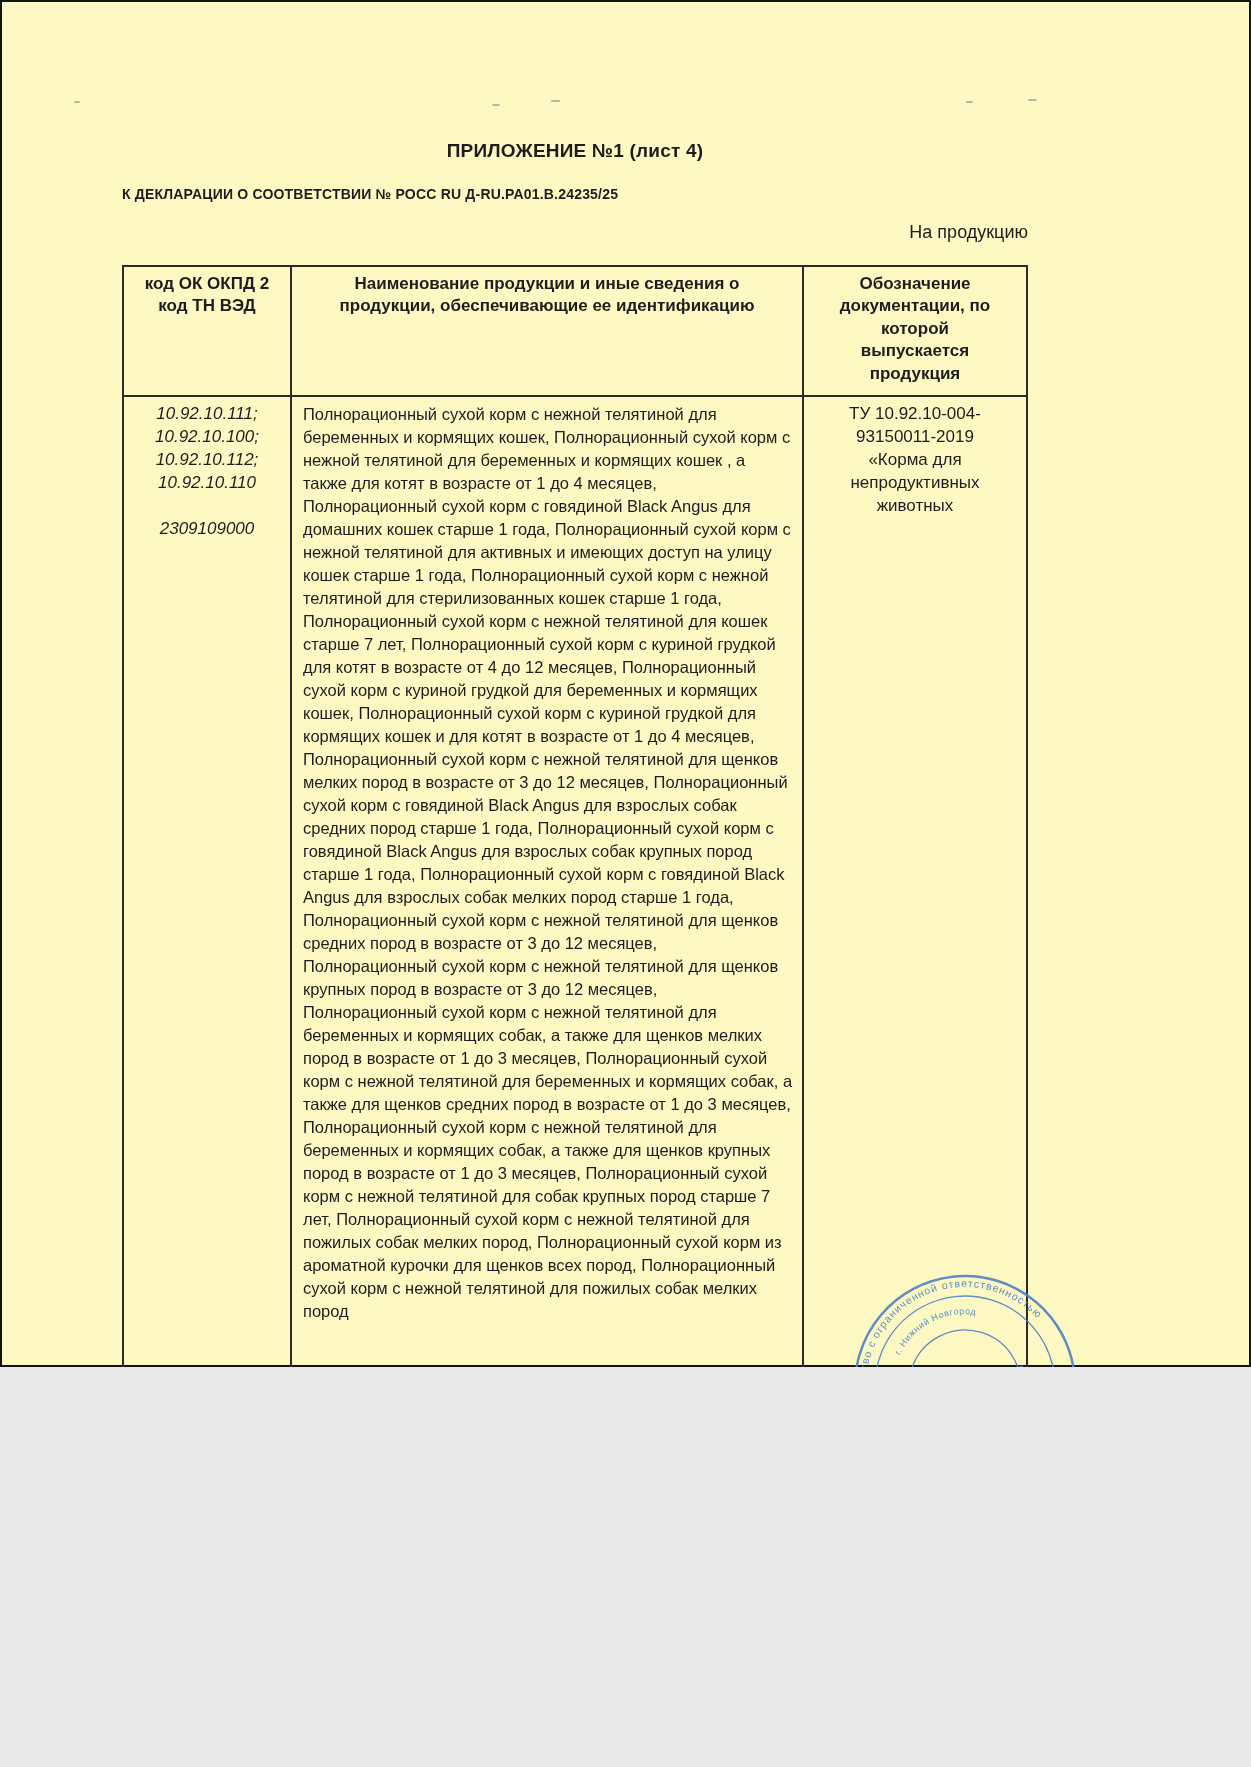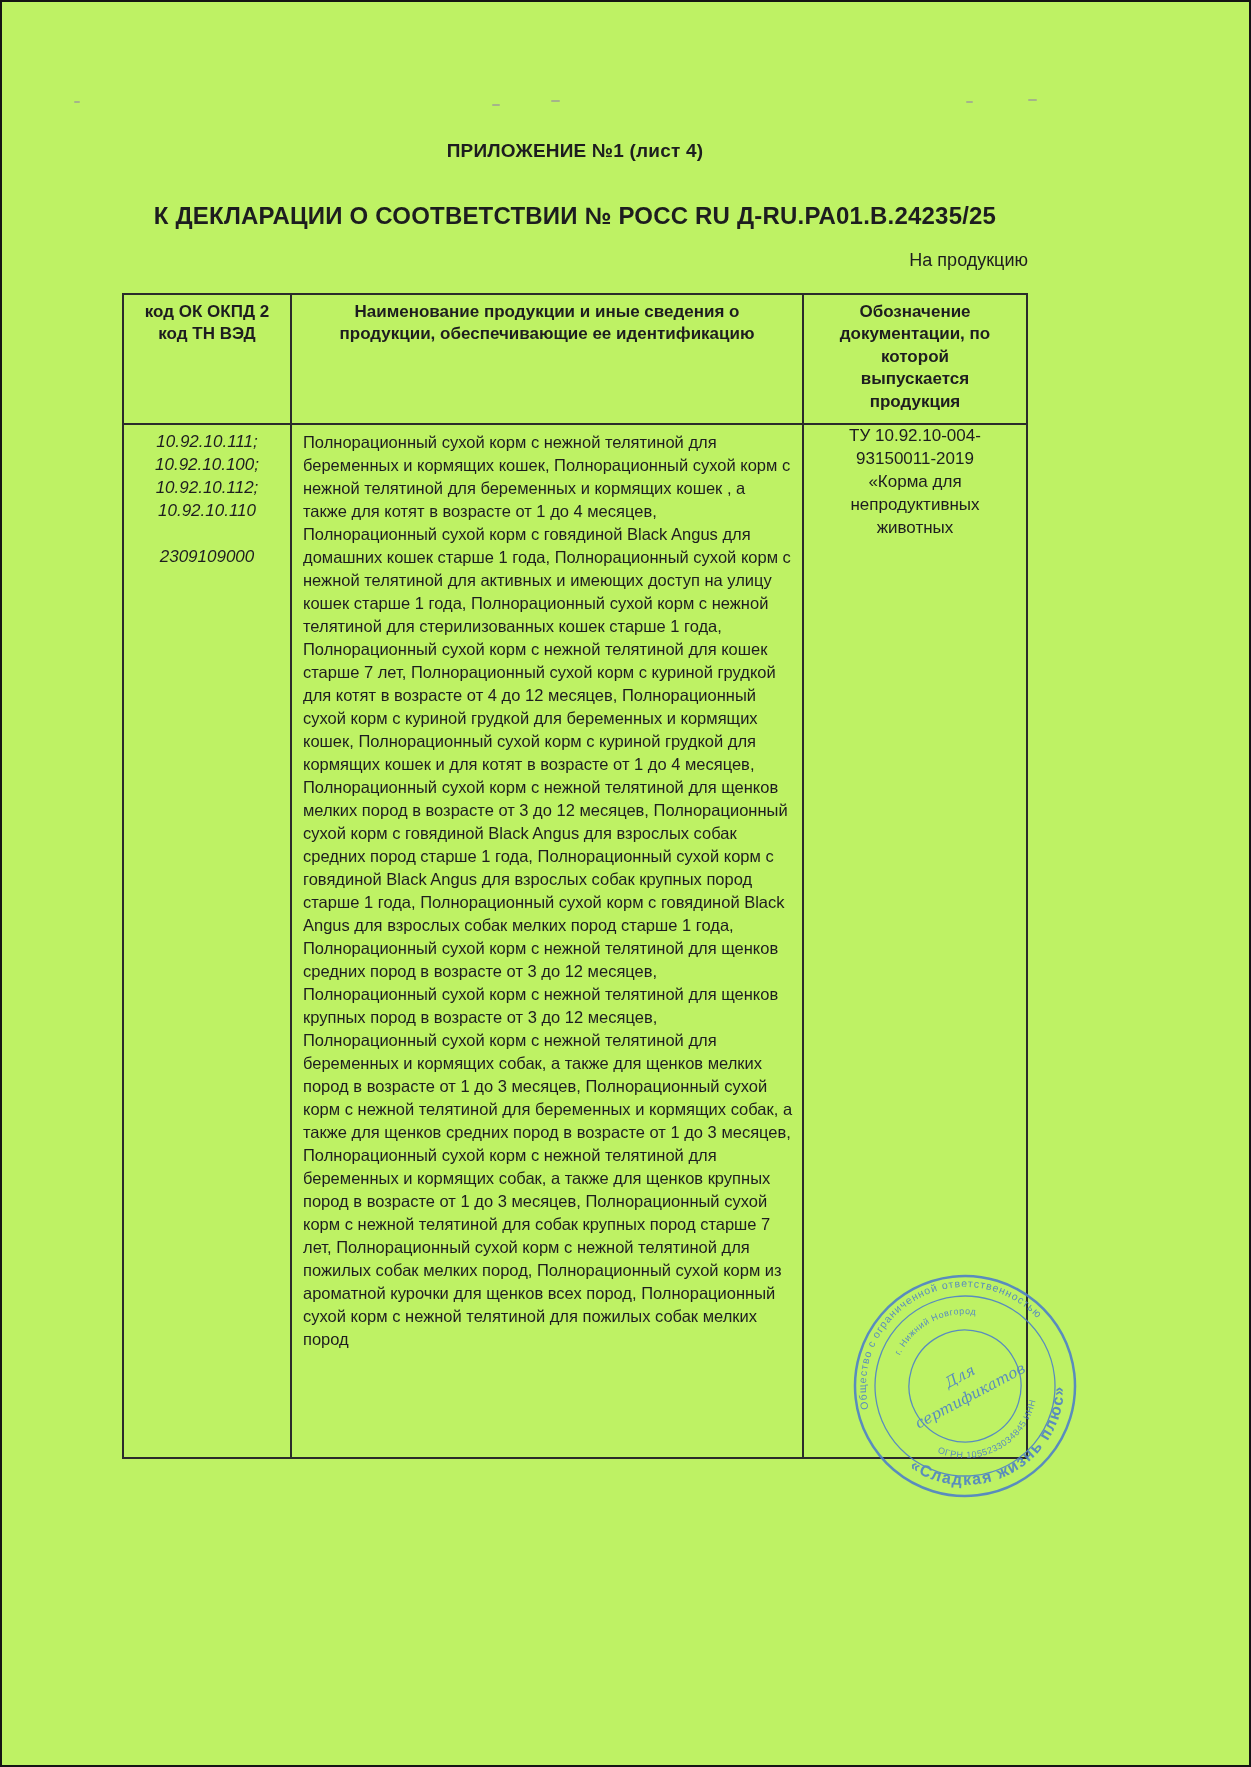--- a/index.html
+++ b/index.html
@@ -2,46 +2,46 @@
 <html><head>
 <meta charset="utf-8">
 <style>
   * { margin: 0; padding: 0; box-sizing: border-box; }
   html, body { background: #e9e9e9; }
   body { font-family: "Liberation Sans", sans-serif; }
 
   .page {
     position: relative;
     width: 1251px;
-    height: 1767px;
+    height: 1367px;
     margin: 0 auto;
-    background: #bef264;
+    background: #fef9c3;
     color: #1d1d1f;
     box-shadow: inset 0 0 0 2px #141414;
     overflow: hidden;
   }
 
   .content {
     position: absolute;
     left: 122px;
     top: 140px;
     width: 906px;
   }
 
   .doc-title {
     text-align: center;
     font-weight: bold;
     font-size: 19px;
     letter-spacing: 0.2px;
   }
   .doc-subtitle {
-    text-align: center;
+    text-align: left;
     font-weight: bold;
-    font-size: 24px;
-    margin-top: 40px;
+    font-size: 14px;
+    margin-top: 24px;
     letter-spacing: 0.2px;
   }
   .doc-subheading {
     text-align: right;
     font-size: 18px;
     margin-top: 20px;
   }
 
   table.product-table {
     margin-top: 22px;
@@ -75,20 +75,21 @@
   td.product {
     text-align: left;
     white-space: normal;
     line-height: 23px;
     font-size: 16.5px;
     padding: 6px 9px 6px 11px;
   }
   td.docs {
     text-align: center;
     line-height: 1.35;
+    padding-top: 6px;
   }
 
   
   .artifact {
     position: absolute;
     background: #9a9a9a;
     height: 2px;
     border-radius: 1px;
     opacity: 0.7;
   }

